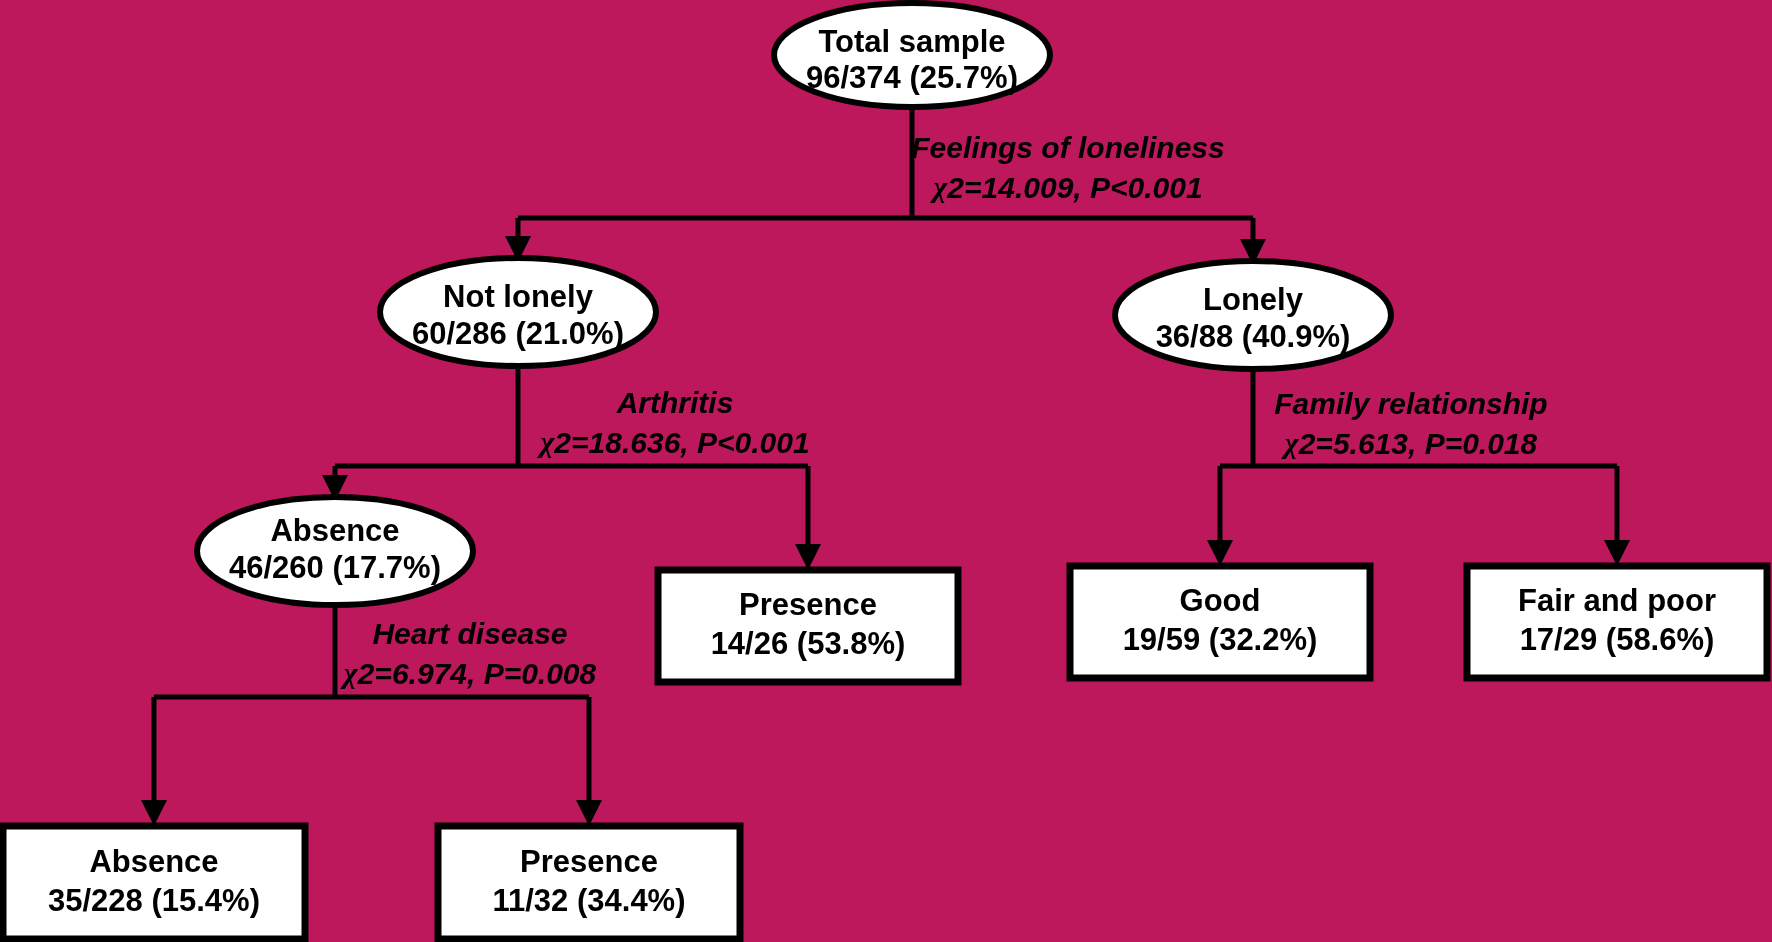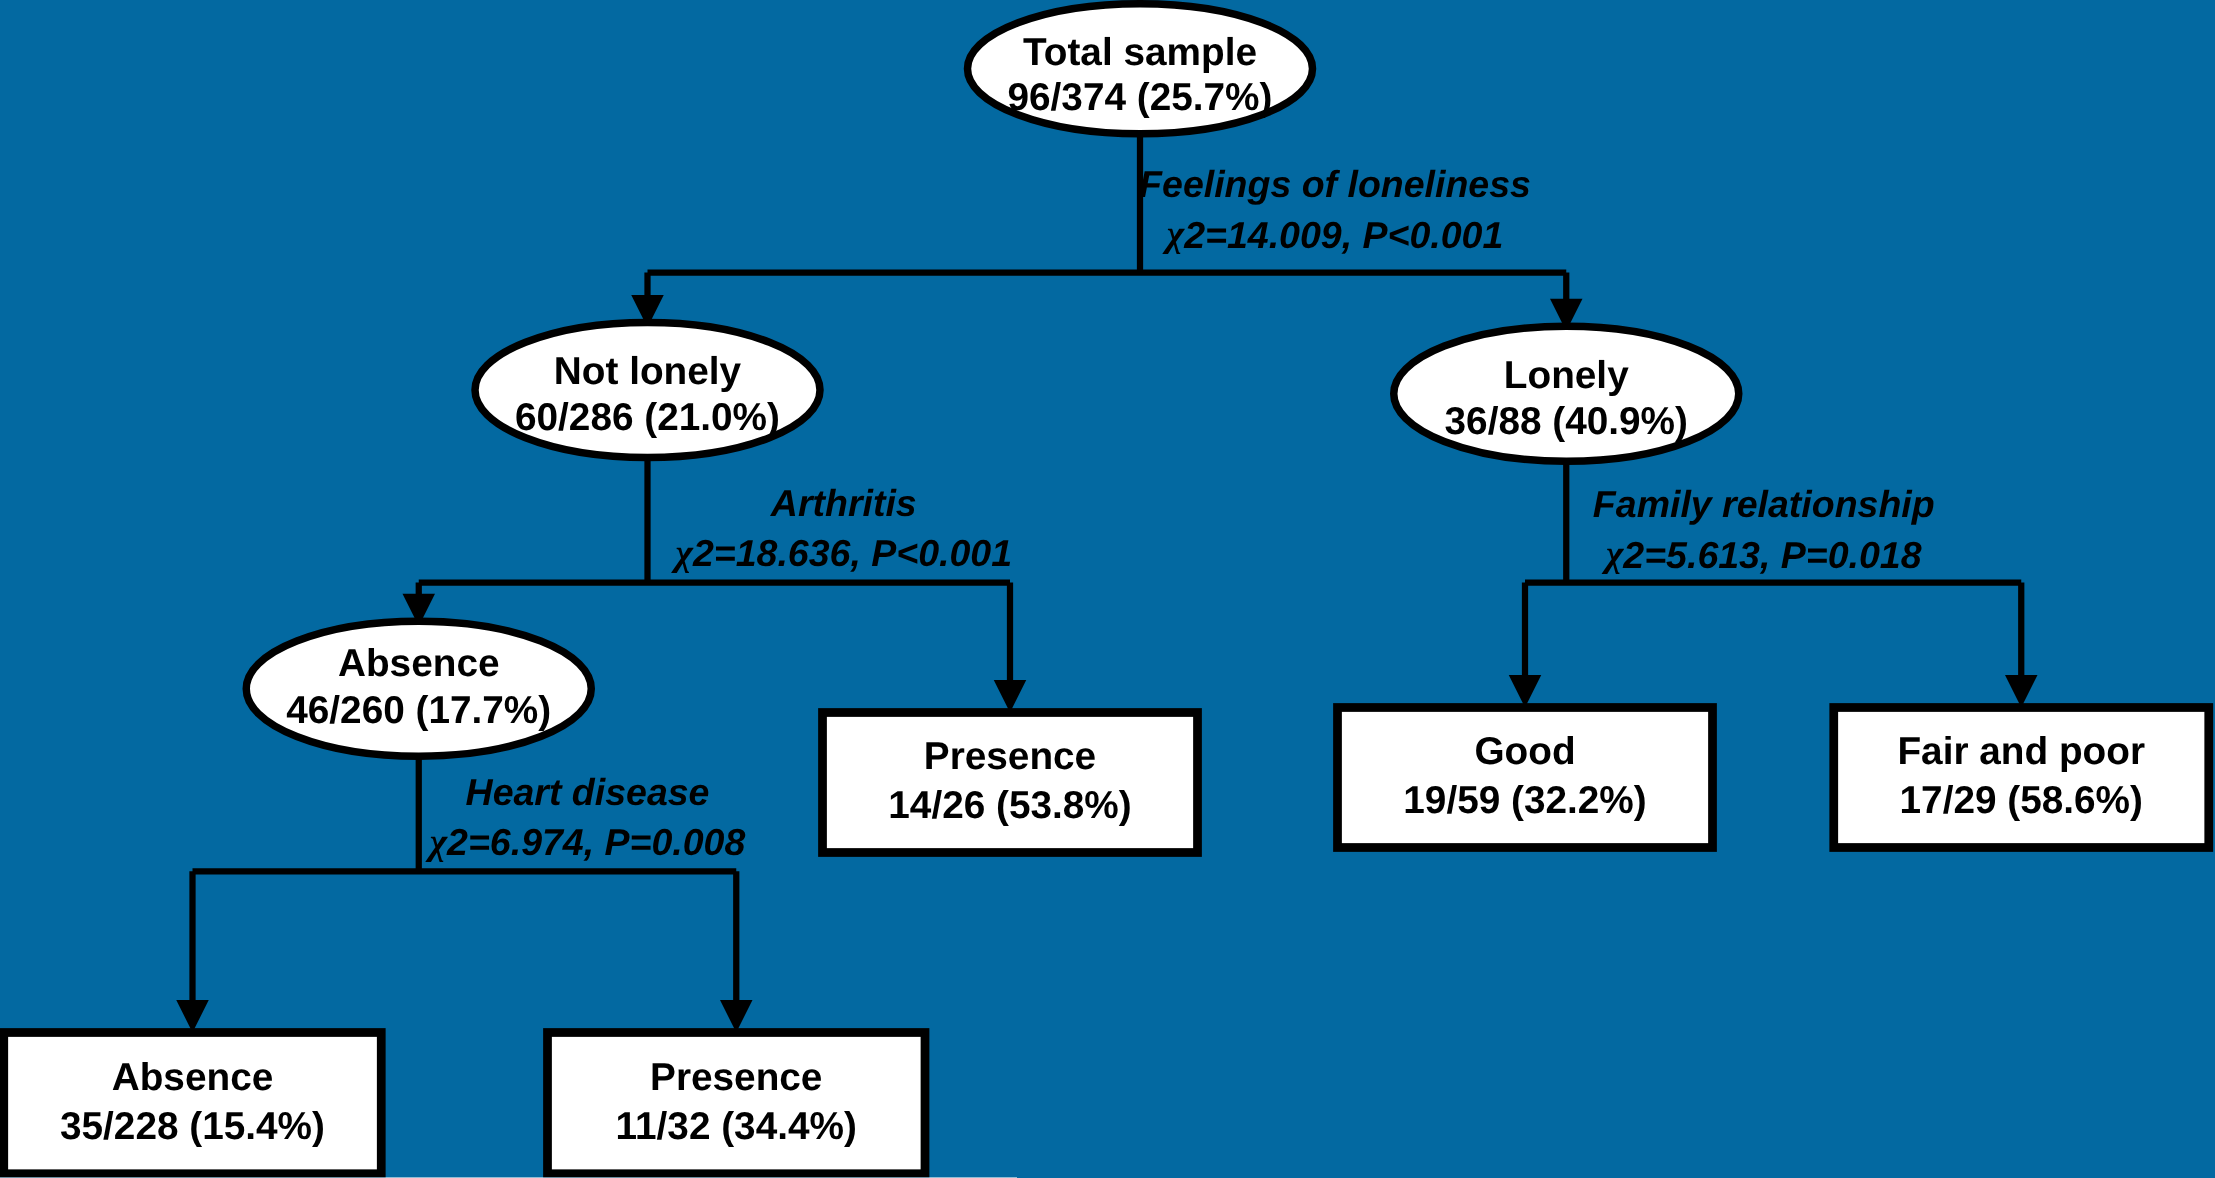--- a/index.html
+++ b/index.html
@@ -11,21 +11,21 @@
   body {
     width: 1772px;
     height: 942px;
     font-family: "Liberation Sans", sans-serif;
     overflow: hidden;
   }
   #tree-canvas {
     position: relative;
     width: 1772px;
     height: 942px;
-    background: #0369a1;
+    background: #be185d;
   }
   svg.tree-svg {
     position: absolute;
     top: 0;
     left: 0;
     width: 1772px;
     height: 942px;
   }
   .node-shape {
     fill: #ffffff;

